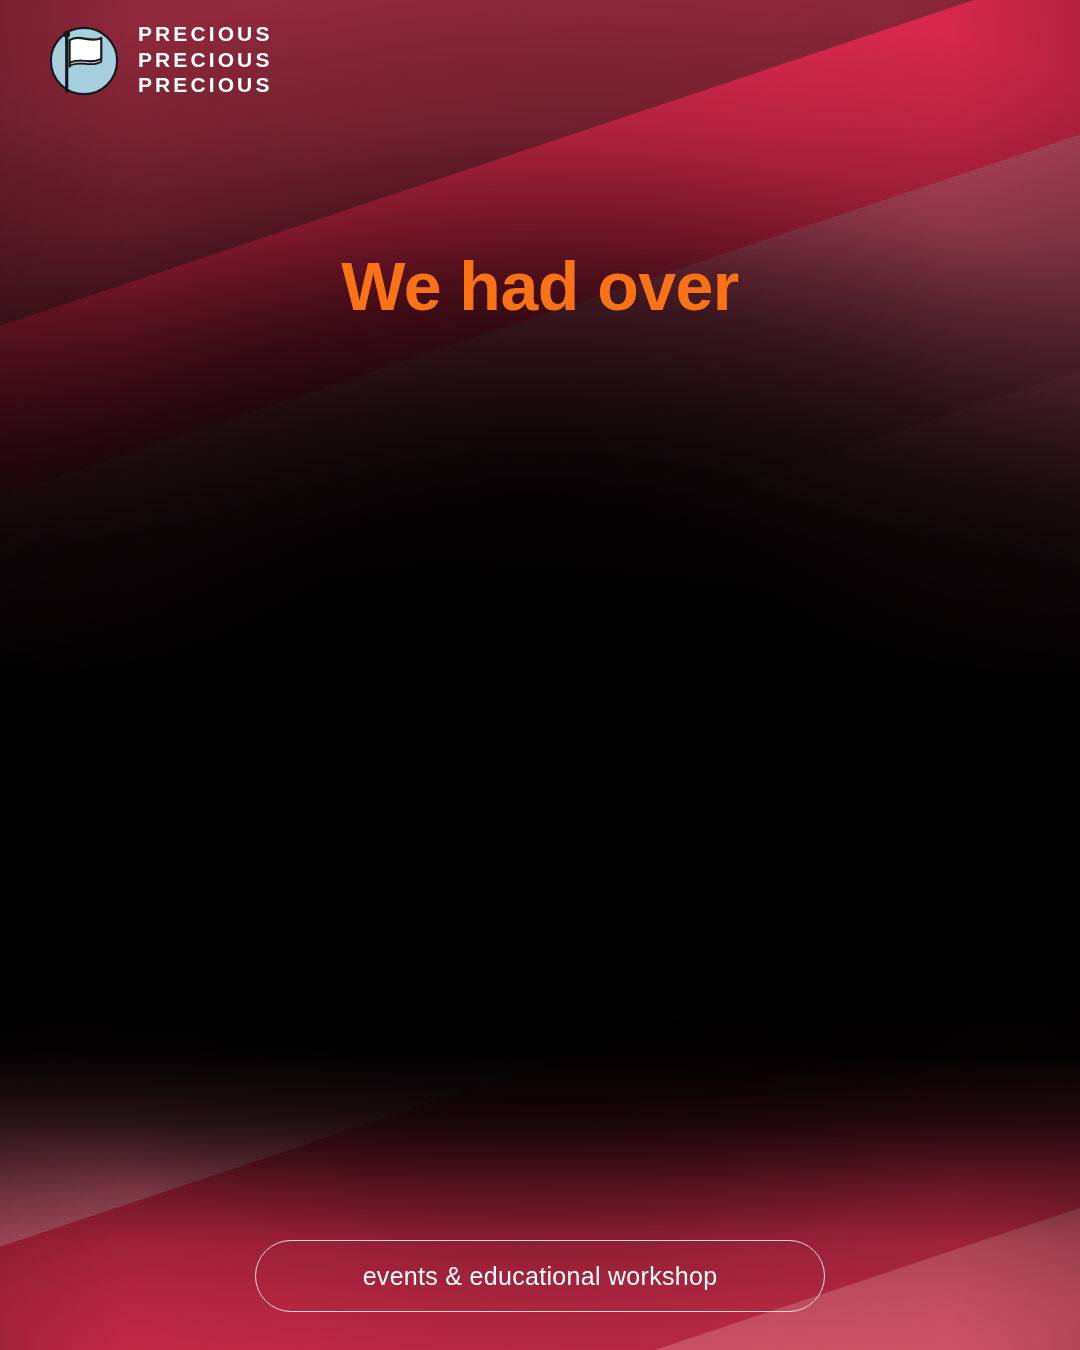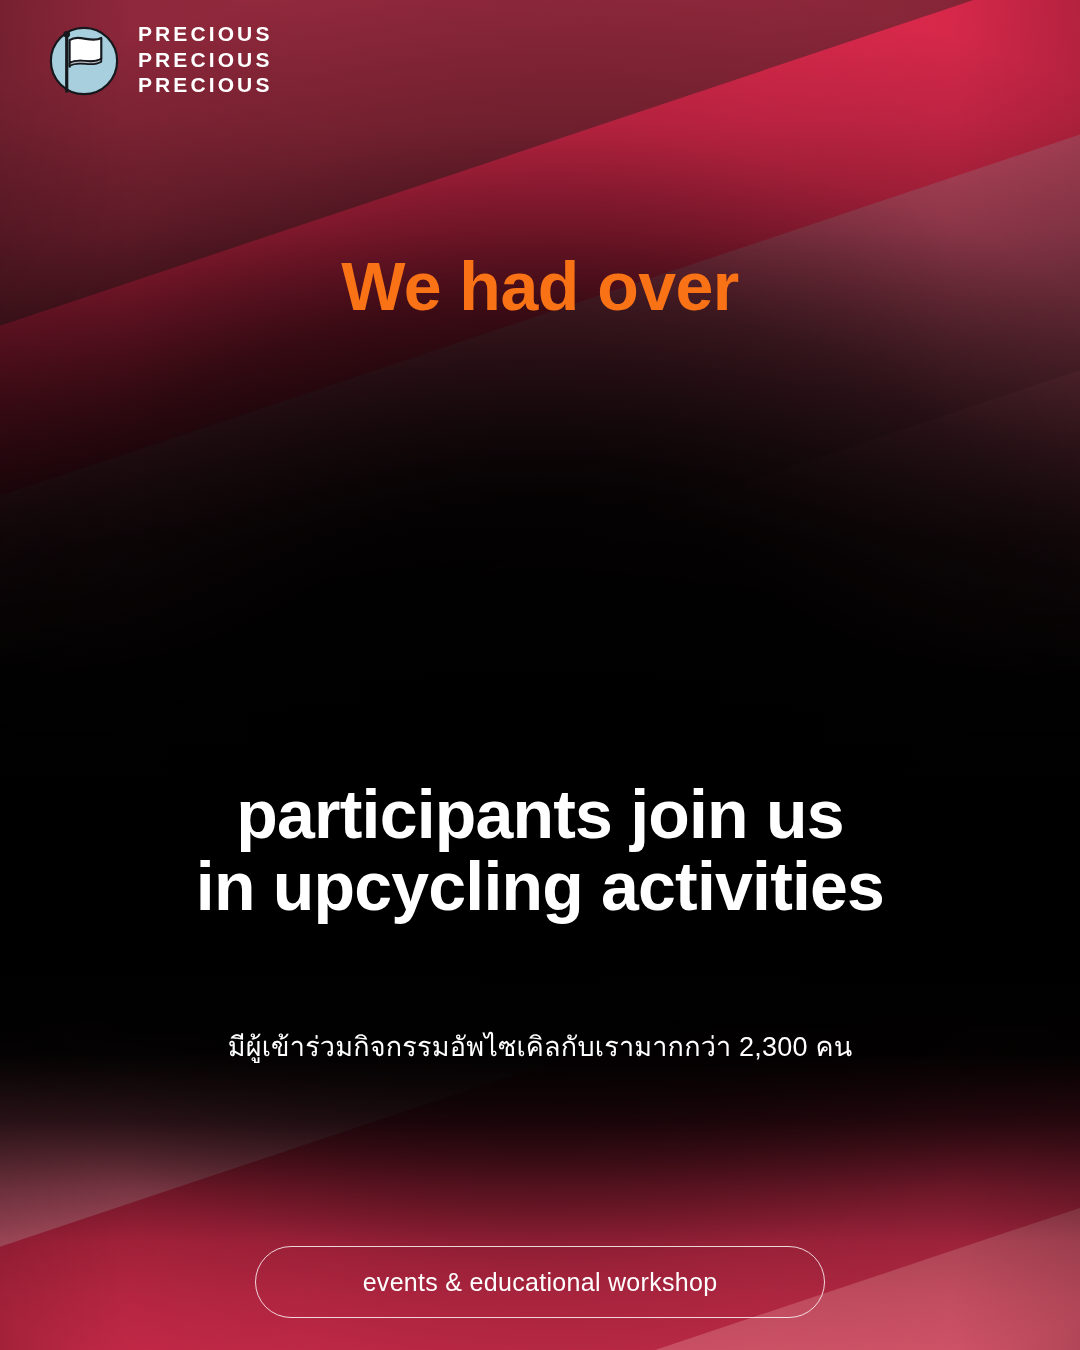--- a/index.html
+++ b/index.html
@@ -210,21 +210,20 @@
   }
 
   
   .pill-wrap {
     position: absolute;
     top: 1240px;
     left: 0;
     width: 100%;
     display: flex;
     justify-content: center;
-    margin-top: 6px;
   }
   .pill {
     width: 568px;
     height: 70px;
     border: 1.5px solid rgba(255,255,255,0.82);
     border-radius: 40px;
     display: flex;
     align-items: center;
     justify-content: center;
     color: #ffffff;
@@ -267,25 +266,20 @@
       <span class="logo-words">
         <span>PRECIOUS</span>
         <span>PRECIOUS</span>
         <span>PRECIOUS</span>
       </span>
     </div>
 
     <div class="kicker">We had over</div>
 
 
-    <div class="headline">
-      <div>participants join us</div>
-      <div>in upcycling activities</div>
-    </div>
-
-    <div class="thai">มีผู้เข้าร่วมกิจกรรมอัพไซเคิลกับเรามากกว่า 2,300 คน</div>
+
 
     <div class="pill-wrap">
       <div class="pill">events &amp; educational workshop</div>
     </div>
 
   </div>
 </div>
 
 </body></html>

